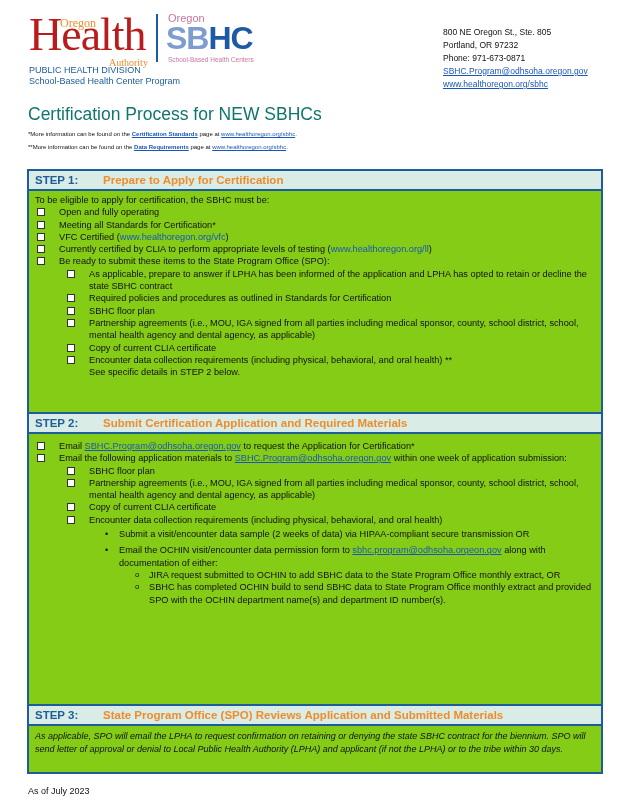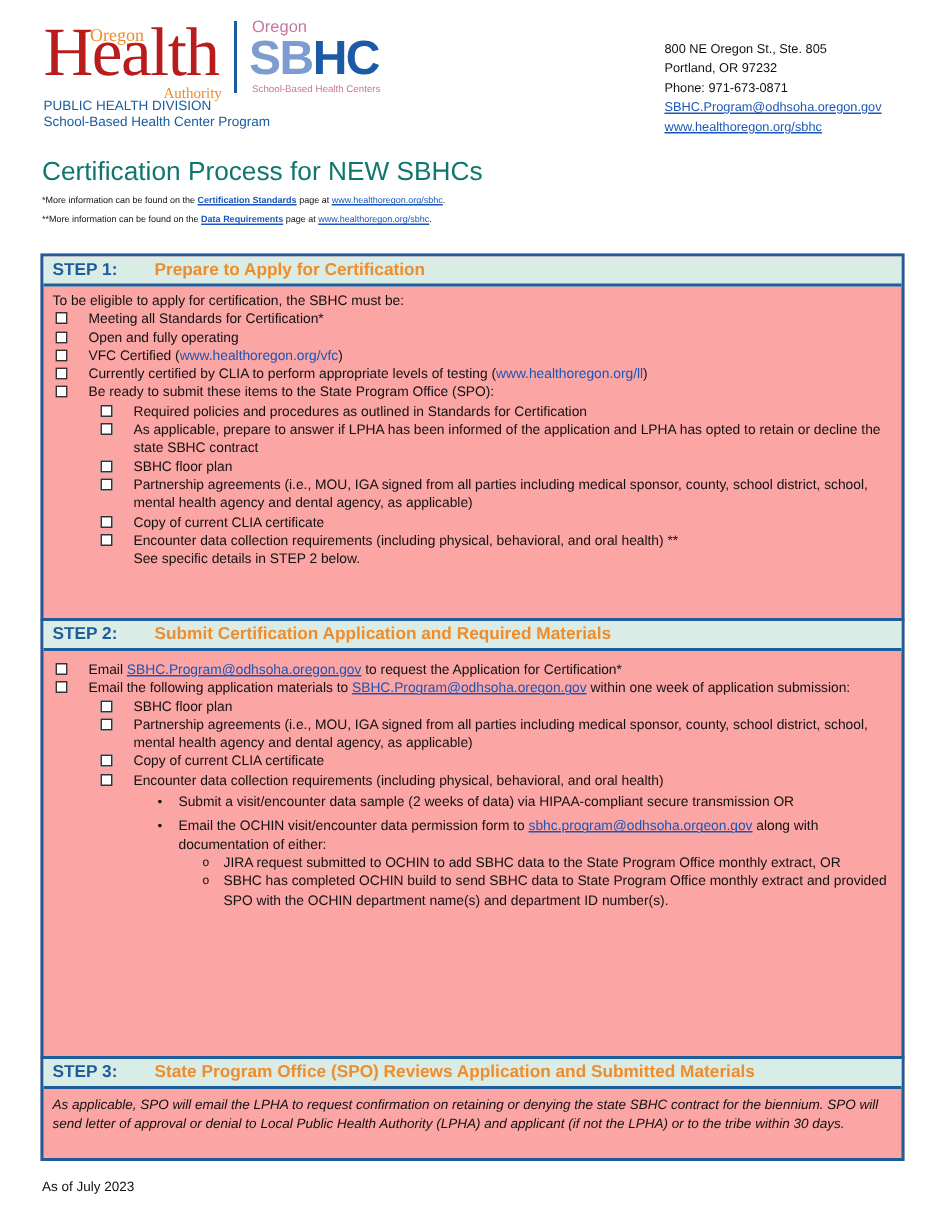--- a/index.html
+++ b/index.html
@@ -22,21 +22,21 @@
   .program { position: absolute; left: 29px; top: 76px; font-size: 9px; color: #1a5b9c; }
 
   .contact { position: absolute; left: 443px; top: 26px; font-size: 8.5px; line-height: 13px; color: #111; }
   .contact a, .link { color: #1a56b8; text-decoration: underline; }
 
   .title { position: absolute; left: 28px; top: 104px; font-size: 17.5px; font-weight: normal; color: #0f766e; }
   .note { position: absolute; left: 28px; font-size: 6px; color: #111; white-space: nowrap; }
   .note .bl { font-weight: bold; color: #1a56b8; text-decoration: underline; }
   .note .lk { color: #1a56b8; text-decoration: underline; }
 
-  .step { position: absolute; left: 27px; width: 576px; border: 2px solid #1d5d9b; background: #fca5a5; }
+  .step { position: absolute; left: 27px; width: 576px; border: 2px solid #1d5d9b; background: #84cc16; }
   .step-head { height: 20px; background: #d9ece6; border-bottom: 2px solid #1d5d9b; padding-left: 6px; font-size: 11.5px; font-weight: bold; line-height: 19px; white-space: nowrap; }
   .step-head .num { color: #1d5d9b; display: inline-block; width: 68px; }
   .step-head .ttl { color: #ef8c2b; }
   .step-body { padding: 3px 6px 0 6px; font-size: 9.2px; line-height: 12.3px; color: #111; }
   .row { position: relative; padding-left: 24px; }
   .row.l2 { padding-left: 54px; }
   .row.l3 { padding-left: 84px; }
   .row.l4 { padding-left: 114px; }
   .cb { position: absolute; top: 2px; width: 8px; height: 8px; border: 1px solid #333; background: #fff; }
   .row .cb { left: 2px; }
@@ -84,27 +84,27 @@
 <div class="note" style="top:144px;">
   <span>**More information can be found on the </span><span class="bl">Data Requirements</span><span> page at </span><span class="lk">www.healthoregon.org/sbhc</span><span>.</span>
 </div>
 
 <div class="step" style="top:169px; height:245px;">
   <div class="step-head">
     <span class="num">STEP 1:</span><span class="ttl">Prepare to Apply for Certification</span>
   </div>
   <div class="step-body">
     <div>To be eligible to apply for certification, the SBHC must be:</div>
+    <div class="row"><span class="cb"></span><span>Open and fully operating</span></div>
     <div class="row"><span class="cb"></span><span>Meeting all Standards for Certification*</span></div>
-    <div class="row"><span class="cb"></span><span>Open and fully operating</span></div>
     <div class="row"><span class="cb"></span><span>VFC Certified (</span><span class="blue">www.healthoregon.org/vfc</span><span>)</span></div>
     <div class="row"><span class="cb"></span><span>Currently certified by CLIA to perform appropriate levels of testing (</span><span class="blue">www.healthoregon.org/ll</span><span>)</span></div>
     <div class="row"><span class="cb"></span><span>Be ready to submit these items to the State Program Office (SPO):</span></div>
+    <div class="row l2"><span class="cb"></span><span>As applicable, prepare to answer if LPHA has been informed of the application and LPHA has opted to retain or decline the state SBHC contract</span></div>
     <div class="row l2"><span class="cb"></span><span>Required policies and procedures as outlined in Standards for Certification</span></div>
-    <div class="row l2"><span class="cb"></span><span>As applicable, prepare to answer if LPHA has been informed of the application and LPHA has opted to retain or decline the state SBHC contract</span></div>
     <div class="row l2"><span class="cb"></span><span>SBHC floor plan</span></div>
     <div class="row l2"><span class="cb"></span><span>Partnership agreements (i.e., MOU, IGA signed from all parties including medical sponsor, county, school district, school, mental health agency and dental agency, as applicable)</span></div>
     <div class="row l2"><span class="cb"></span><span>Copy of current CLIA certificate</span></div>
     <div class="row l2"><span class="cb"></span><span>Encounter data collection requirements (including physical, behavioral, and oral health) **</span><br><span>See specific details in STEP 2 below.</span></div>
   </div>
 </div>
 
 <div class="step" style="top:412px; height:294px;">
   <div class="step-head">
     <span class="num">STEP 2:</span><span class="ttl">Submit Certification Application and Required Materials</span>

